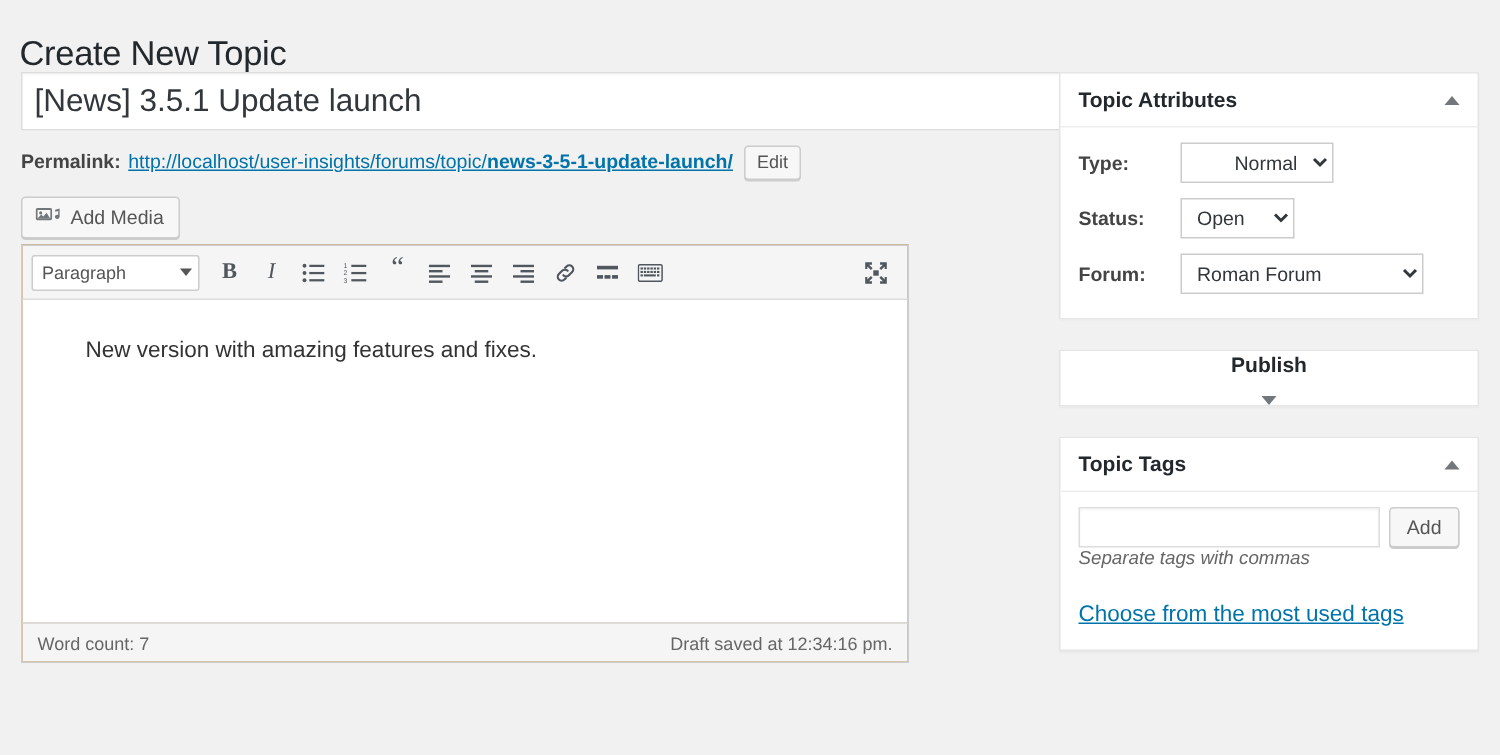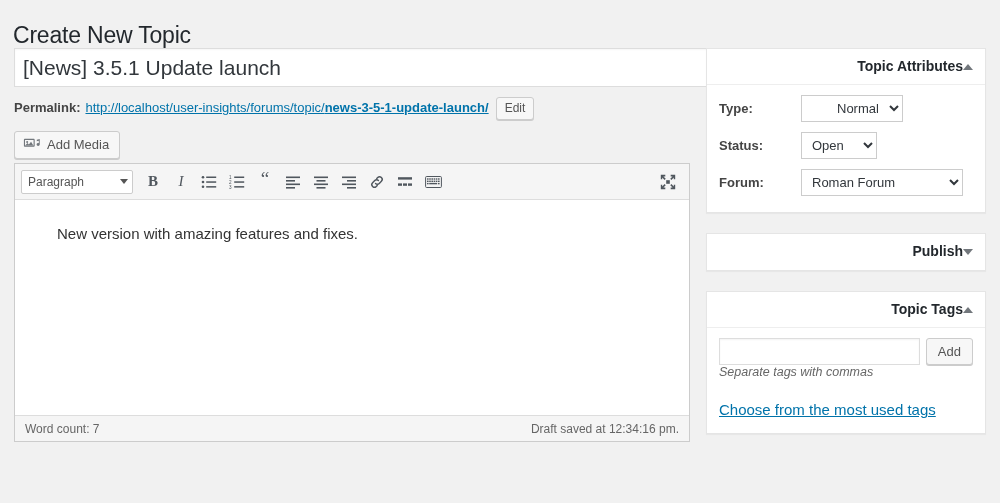--- a/index.html
+++ b/index.html
@@ -139,21 +139,21 @@
     color: #555;
     height: 26px;
     line-height: 25px;
     z-index: 3;
   }
 
   
   .editor-shell {
     border: 1px solid #ccc;
     background: #a16207;
-    width: 676px;
+    width: 592px;
   }
   .mce-toolbar {
     display: flex;
     align-items: center;
     background: #f5f5f5;
     border-bottom: 1px solid #ddd;
     padding: 5px 4px 5px 6px;
     height: 36px;
     position: relative;
   }
@@ -234,27 +234,27 @@
   }
   .postbox {
     background: #fff;
     border: 1px solid #e5e5e5;
     box-shadow: 0 1px 1px rgba(0,0,0,.04);
     margin-bottom: 20px;
   }
   .postbox-header {
     display: flex;
     align-items: center;
-    justify-content: flex-end;
+    justify-content: space-between;
     padding: 0 12px;
     height: 36px;
     border-bottom: 1px solid #eee;
     cursor: pointer;
   }
-  .postbox.collapsed .postbox-header { border-bottom: none; }
+  .postbox.collapsed .postbox-header { border-bottom: none; flex-direction: column; }
   .postbox-title {
     font-size: 14px;
     font-weight: bold;
     color: #23282d;
     line-height: 1.4;
   }
   .toggle-arrow {
     width: 0; height: 0;
     border-left: 5px solid transparent;
     border-right: 5px solid transparent;
@@ -262,21 +262,20 @@
   }
   .toggle-arrow.up { border-bottom: 6px solid #72777c; }
   .toggle-arrow.down { border-top: 6px solid #72777c; }
 
   .postbox-inside { padding: 10px 12px 14px 12px; }
 
   .attr-row {
     display: flex;
     align-items: center;
     margin-bottom: 10px;
-    gap: 14px;
   }
   .attr-row:last-child { margin-bottom: 2px; }
   .attr-label {
     width: 68px;
     flex: 0 0 68px;
     font-size: 13px;
     font-weight: bold;
     color: #444;
   }
   select.wp-select {

